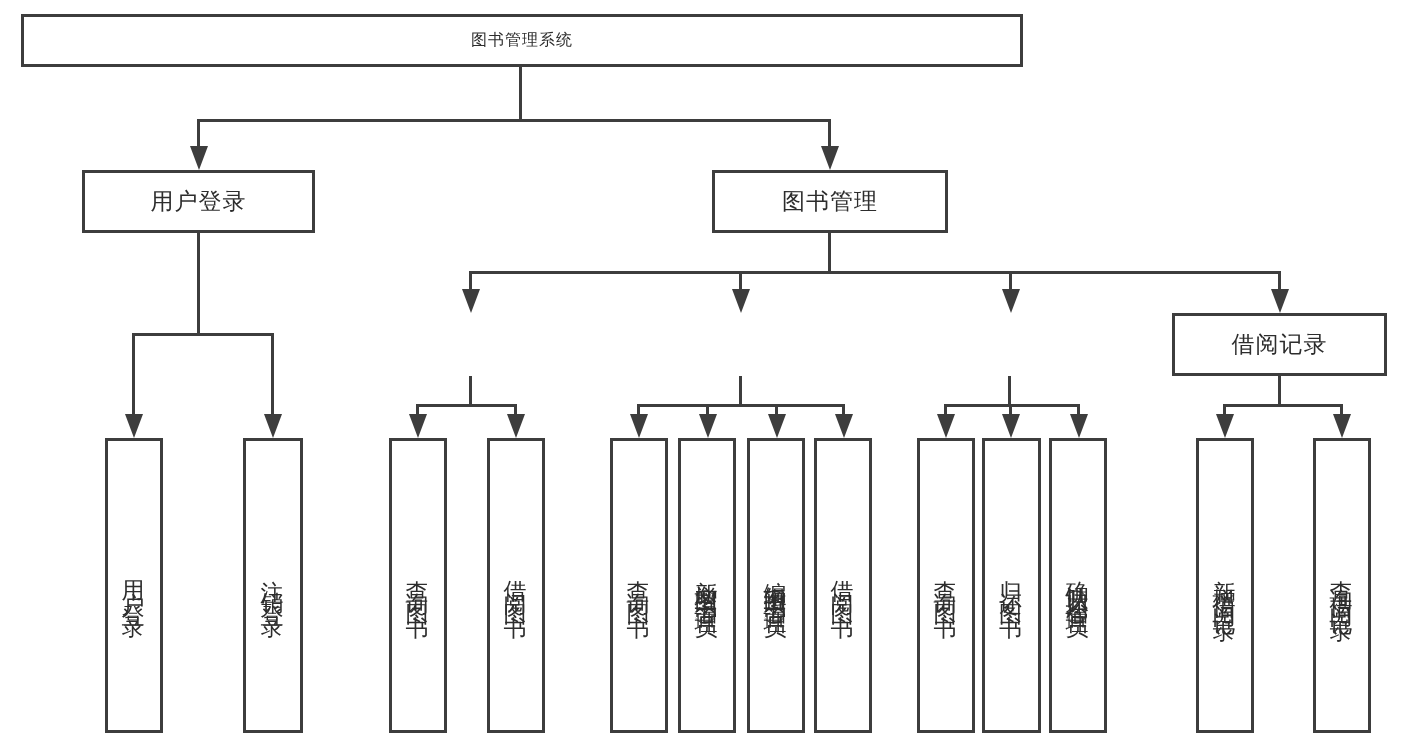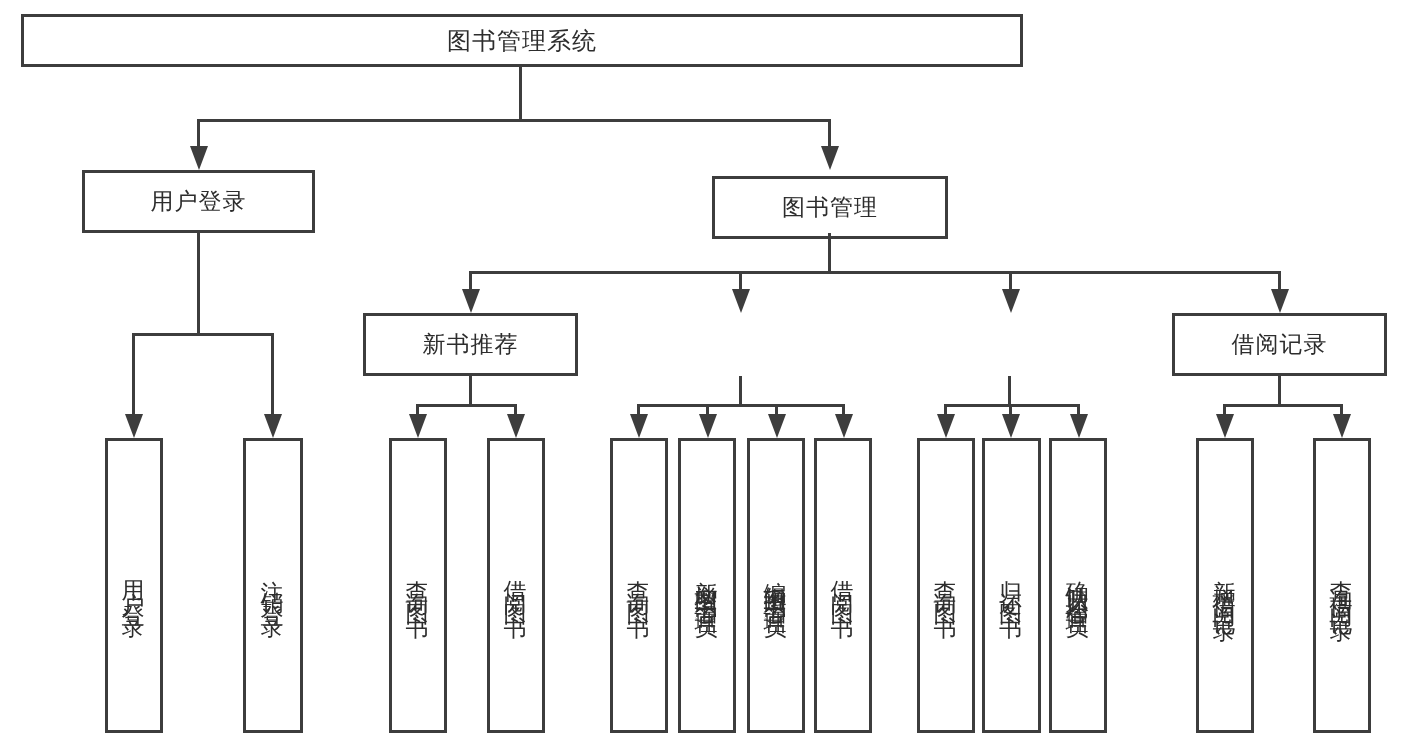--- a/index.html
+++ b/index.html
@@ -18,21 +18,21 @@
   }
   .node{
     position:absolute;box-sizing:border-box;
     background:var(--box-background);
     border:3px solid var(--line);
     color:var(--text);
     display:flex;align-items:center;justify-content:center;
     font-size:23px;letter-spacing:1px;
     text-align:center;
   }
-  .root{font-size:24px;}
+  .root{font-size:16px;}
   .leaf{
     writing-mode:vertical-rl;
     font-size:23px;
   }
   .v4{letter-spacing:12px;}
   .v6{letter-spacing:8px;}
   .v9{letter-spacing:5px;}
   .vl,.hl{position:absolute;background:var(--line);}
   .ah{
     position:absolute;width:0;height:0;
@@ -55,41 +55,40 @@
 
   <div class="vl" style="left:519px;top:67px;width:3px;height:54px"></div>
   <div class="hl" style="left:197px;top:119px;width:634px;height:3px"></div>
 
   <div class="vl" style="left:197px;top:119px;width:3px;height:28px"></div>
   <div class="ah" style="left:190px;top:146px"></div>
   <div class="vl" style="left:828px;top:119px;width:3px;height:28px"></div>
   <div class="ah" style="left:821px;top:146px"></div>
 
   <div class="node" style="left:82px;top:170px;width:233px;height:63px">用户登录</div>
-  <div class="node" style="left:712px;top:176px;width:236px;height:63px">图书管理</div>
+  <div class="node" style="left:712px;top:170px;width:236px;height:63px">图书管理</div>
 
   <div class="vl" style="left:197px;top:233px;width:3px;height:103px"></div>
   <div class="hl" style="left:132px;top:333px;width:142px;height:3px"></div>
   <div class="vl" style="left:132px;top:333px;width:3px;height:81px"></div>
   <div class="ah" style="left:125px;top:414px"></div>
   <div class="vl" style="left:271px;top:333px;width:3px;height:81px"></div>
   <div class="ah" style="left:264px;top:414px"></div>
 
   <div class="vl" style="left:828px;top:233px;width:3px;height:41px"></div>
   <div class="hl" style="left:469px;top:271px;width:812px;height:3px"></div>
   <div class="vl" style="left:469px;top:271px;width:3px;height:18px"></div>
   <div class="ah" style="left:462px;top:289px"></div>
   <div class="vl" style="left:739px;top:271px;width:3px;height:18px"></div>
   <div class="ah" style="left:732px;top:289px"></div>
   <div class="vl" style="left:1009px;top:271px;width:3px;height:18px"></div>
   <div class="ah" style="left:1002px;top:289px"></div>
   <div class="vl" style="left:1278px;top:271px;width:3px;height:18px"></div>
   <div class="ah" style="left:1271px;top:289px"></div>
 
-  <div class="node" style="left:363px;top:313px;width:215px;height:63px">新书推荐</div>
   <div class="node" style="left:1172px;top:313px;width:215px;height:63px">借阅记录</div>
 
   <div class="vl" style="left:469px;top:376px;width:3px;height:31px"></div>
   <div class="hl" style="left:416px;top:404px;width:101px;height:3px"></div>
   <div class="vl" style="left:416px;top:404px;width:3px;height:12px"></div>
   <div class="ah" style="left:409px;top:414px"></div>
   <div class="vl" style="left:514px;top:404px;width:3px;height:12px"></div>
   <div class="ah" style="left:507px;top:414px"></div>
 
   <div class="vl" style="left:739px;top:376px;width:3px;height:31px"></div>

